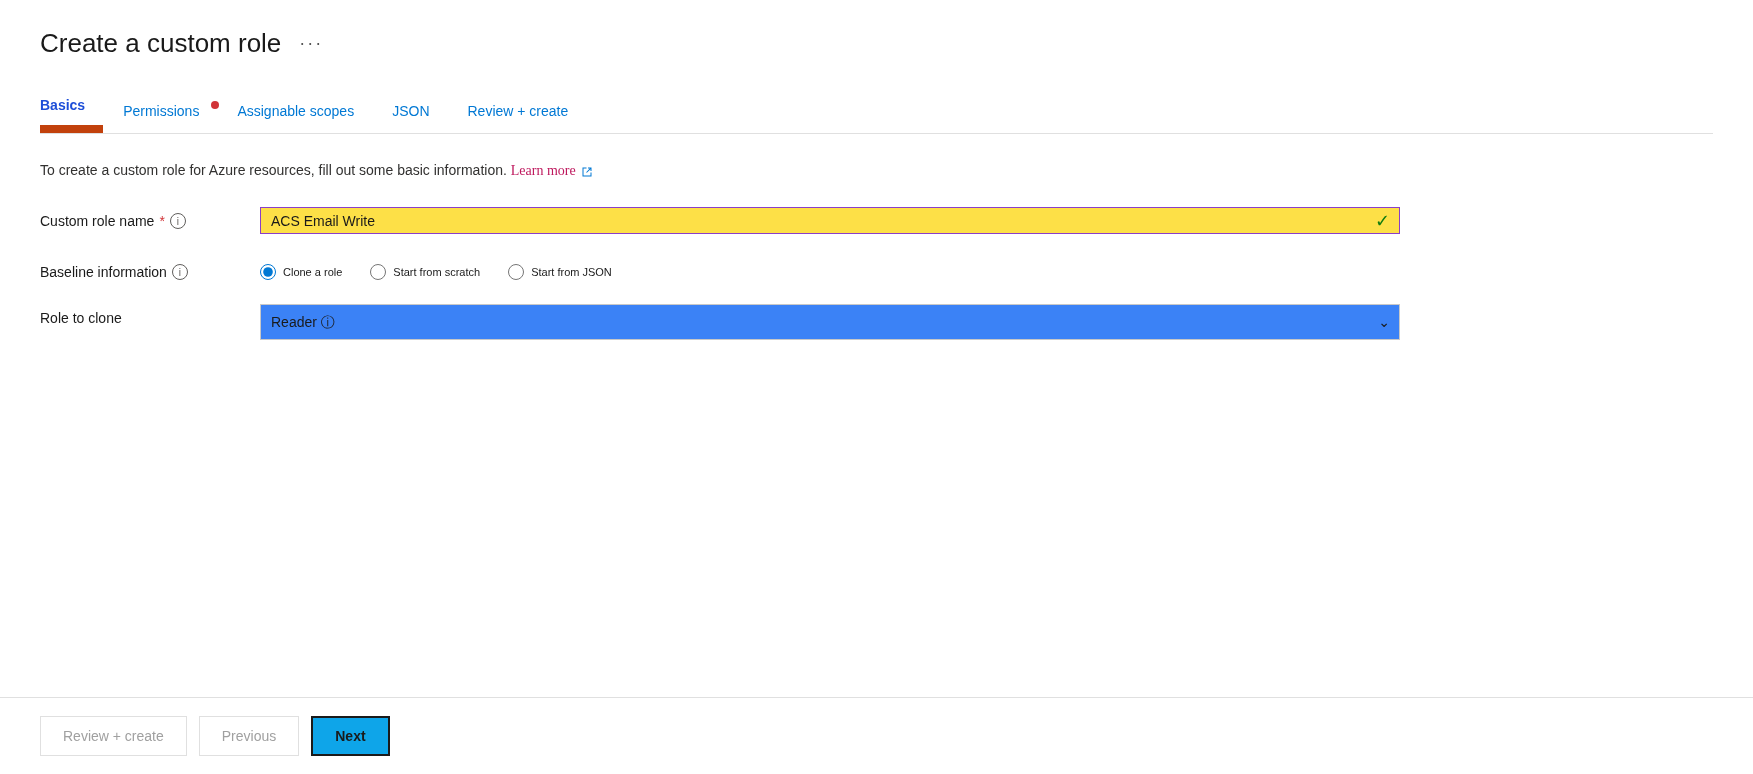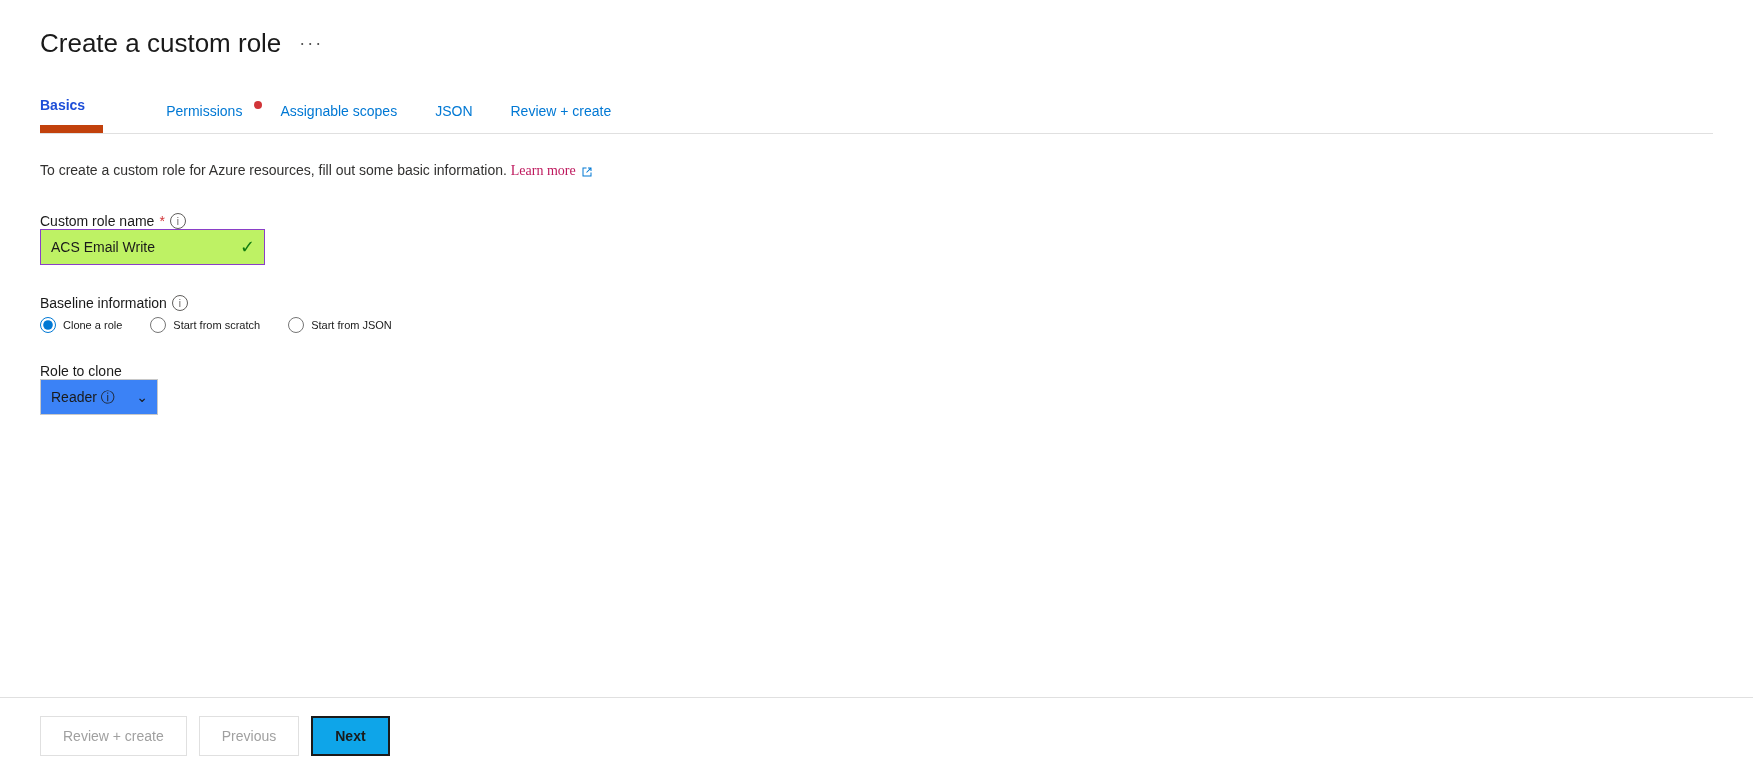--- a/index.html
+++ b/index.html
@@ -88,21 +88,20 @@
       width: 12px;
       height: 12px;
       margin-left: 2px;
       vertical-align: middle;
     }
     
     .form-row {
       display: flex;
       align-items: flex-start;
       margin-bottom: 24px;
-      flex-direction: column;
     }
     .form-label {
       width: 220px;
       min-width: 220px;
       padding-top: 6px;
       font-size: 14px;
       color: #1a1a1a;
       display: flex;
       align-items: center;
       gap: 5px;
@@ -123,27 +122,27 @@
       color: #605e5c;
       cursor: pointer;
       flex-shrink: 0;
     }
     .form-control-area {
       flex: 1;
       max-width: 1140px;
     }
     .text-input {
       width: 100%;
-      height: 36px;
+      height: 27px;
       border: 1px solid #8a3fc7;
       padding: 0 32px 0 10px;
       font-size: 14px;
       color: #1a1a1a;
       outline: none;
-      background: #bef264;
+      background: #fde047;
     }
     .input-wrapper {
       position: relative;
       display: flex;
       align-items: center;
     }
     .check-icon {
       position: absolute;
       right: 10px;
       color: #107c10;
@@ -248,21 +247,21 @@
 
   <div class="page-title-row">
     <h1 class="page-title">Create a custom role</h1>
     <button class="ellipsis-btn">···</button>
   </div>
 
   <div class="tabs-row">
     <div class="tab active">
       <span>Basics</span>
     </div>
-    <div class="tab" style="position:relative;margin-left:43px;">
+    <div class="tab" style="position:relative;">
       <span>Permissions</span>
       <span class="tab-badge"></span>
     </div>
     <div class="tab">
       <span>Assignable scopes</span>
     </div>
     <div class="tab">
       <span>JSON</span>
     </div>
     <div class="tab">

